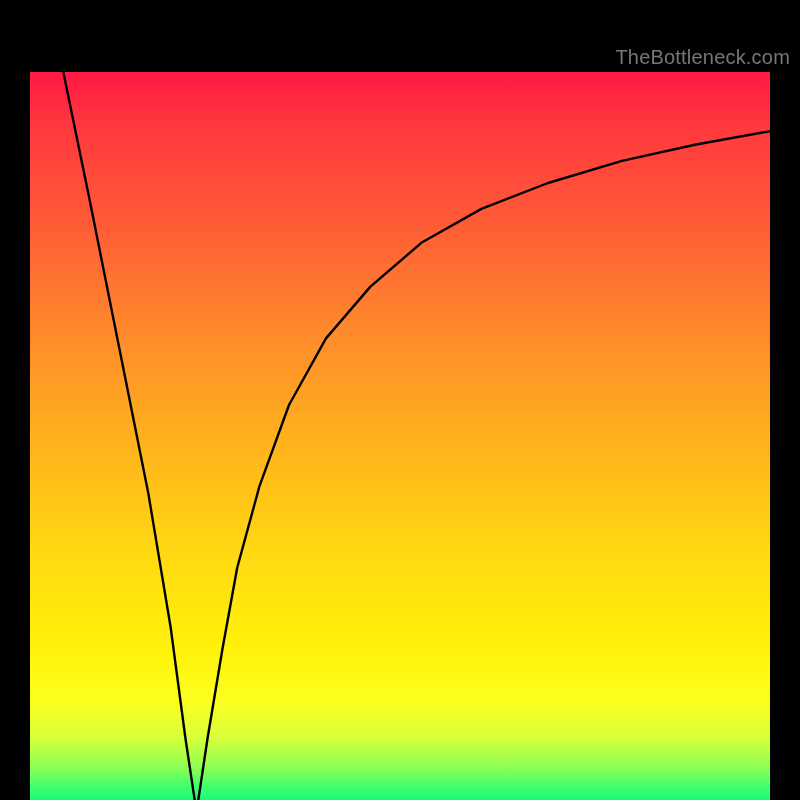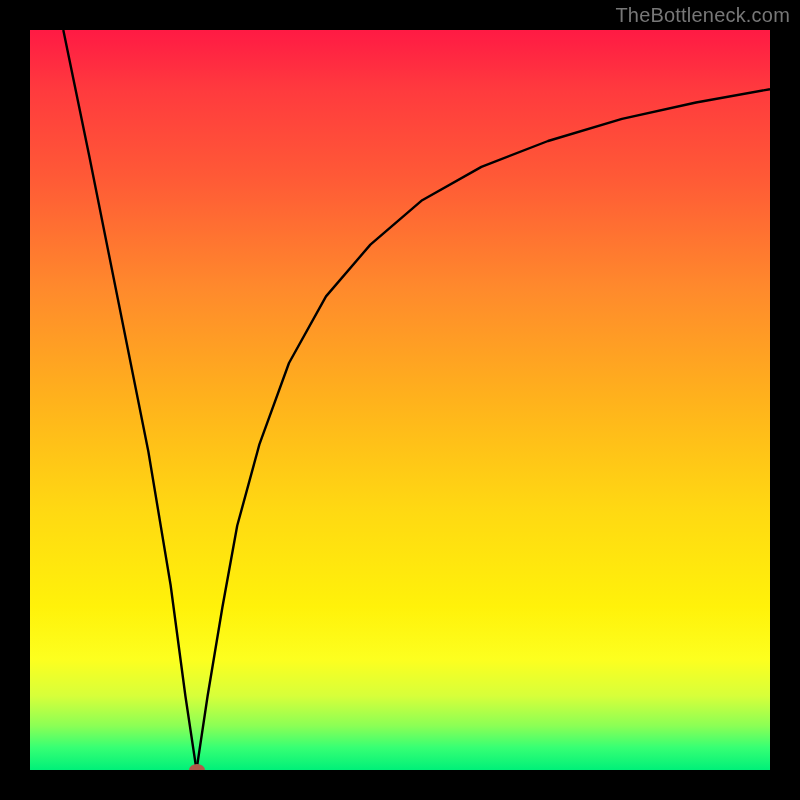--- a/index.html
+++ b/index.html
@@ -9,20 +9,21 @@
     height: 800px;
     background: #000;
     overflow: hidden;
     font-family: Arial, Helvetica, sans-serif;
   }
   .frame {
     position: relative;
     width: 800px;
     height: 569px;
     background: #000;
+    margin-top: 42px;
   }
   .plot-area {
     position: absolute;
     left: 30px;
     top: 30px;
     width: 740px;
     height: 740px;
     overflow: hidden;
   }
   .gradient-bg {

